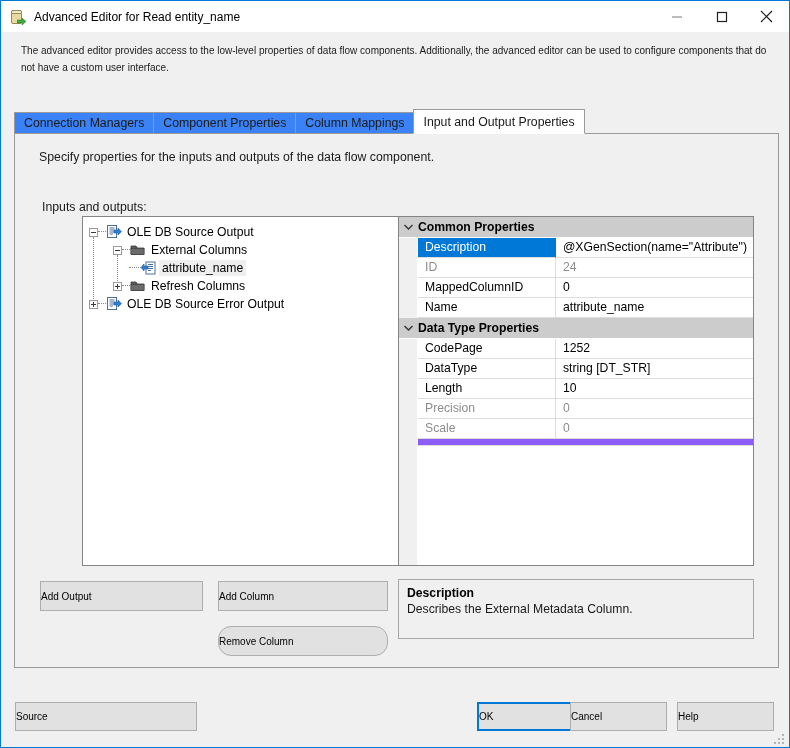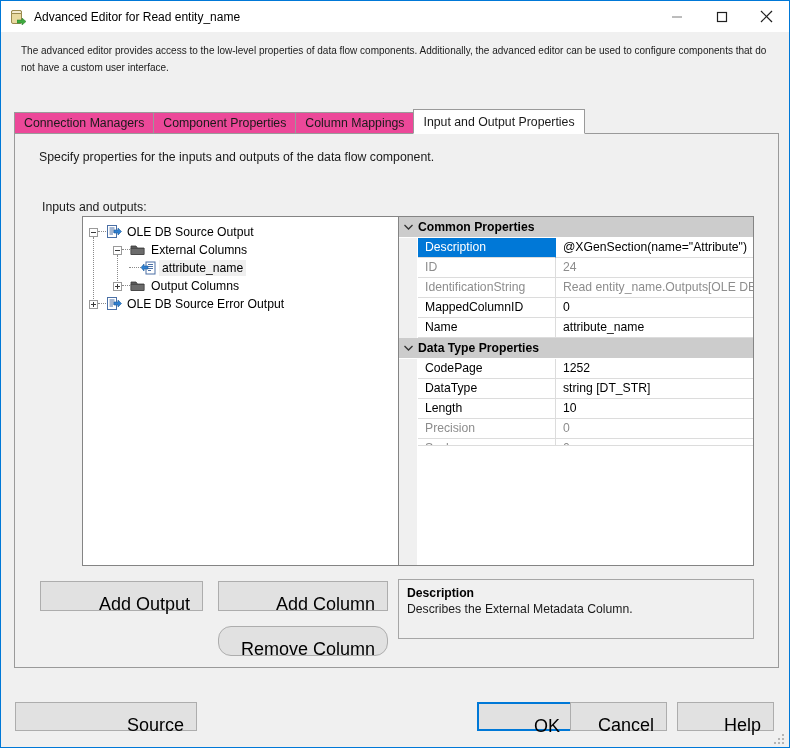--- a/index.html
+++ b/index.html
@@ -75,21 +75,21 @@
     left: 13px; top: 109px;
     width: 765px; height: 24px;
     display: flex; align-items: flex-end;
   }
   .tab {
     height: 22px;
     line-height: 21px;
     padding: 0 9px;
     font-size: 12.3px;
     color: #1a1a1a;
-    background: #ec4899;
+    background: #3b82f6;
     border: 1px solid #9a9a9a;
     border-bottom: none;
     box-sizing: border-box;
     white-space: nowrap;
     margin-right: -1px;
   }
   .tab.active {
     background: #ffffff;
     height: 25px;
     line-height: 24px;
@@ -250,27 +250,27 @@
     border: 1px solid #a6a6a6;
     box-sizing: border-box;
     padding: 6px 8px;
   }
   #desc-title { font-size: 12.2px; font-weight: bold; color: #000000; }
   #desc-text { font-size: 12.2px; color: #1a1a1a; margin-top: 2px; }
   
   .btn {
     background: #e1e1e1;
     border: 1px solid #adadad;
-    font-size: 18px;
+    font-size: 10px;
     color: #000000;
     font-family: "Liberation Sans", sans-serif;
     box-sizing: border-box;
-    text-align: right;
+    text-align: left;
     cursor: default;
-    padding: 12px;
+    padding: 0;
   }
   .btn.disabled { color: #a0a0a0; background: #cccccc; border-color: #bfbfbf; }
   .btn.default {
     border: 2px solid #0078d7;
     background: #e1e1e1;
   }
   #btn-add-output   { position: absolute; left: 25px;  top: 447px; width: 163px; height: 30px; }
   #btn-add-column   { position: absolute; left: 203px; top: 447px; width: 170px; height: 30px; }
   #btn-remove-output{ position: absolute; left: 25px;  top: 492px; width: 163px; height: 30px; }
   #btn-remove-column{ position: absolute; left: 203px; top: 492px; width: 170px; height: 30px; border-radius: 13px; }
@@ -382,21 +382,21 @@
         <div class="tnode">
           <div class="spacer" style="width:30px;"></div>
           <div class="expander plus"></div>
           <div class="dots"></div>
           <div class="ticon">
             <svg width="16" height="16" viewBox="0 0 16 16">
               <path d="M1 4 L6 4 L7.5 6 L14 6 L14 12.5 L1 12.5 Z" fill="#5a5a5a" stroke="#3c3c3c" stroke-width="0.8"></path>
               <rect x="1" y="6.5" width="13" height="6" fill="#6b6b6b" stroke="#3c3c3c" stroke-width="0.6"></rect>
             </svg>
           </div>
-          <div class="tlabel">Output Columns</div>
+          <div class="tlabel">Refresh Columns</div>
         </div>
 
         <div class="tnode">
           <div class="spacer" style="width:6px;"></div>
           <div class="expander plus"></div>
           <div class="dots"></div>
           <div class="ticon">
             <svg width="16" height="16" viewBox="0 0 16 16">
               <rect x="1.5" y="1.5" width="9" height="12" fill="#ffffff" stroke="#4a6fa5" stroke-width="1"></rect>
               <line x1="3.5" y1="4" x2="8.5" y2="4" stroke="#4a6fa5"></line>
@@ -429,25 +429,20 @@
         <div class="prop-name">Description</div>
         <div class="prop-val">@XGenSection(name="Attribute")</div>
       </div>
 
       <div class="grow disabled">
         <div class="gutterstripe"></div>
         <div class="prop-name">ID</div>
         <div class="prop-val">24</div>
       </div>
 
-      <div class="grow disabled">
-        <div class="gutterstripe"></div>
-        <div class="prop-name">IdentificationString</div>
-        <div class="prop-val">Read entity_name.Outputs[OLE DB</div>
-      </div>
 
       <div class="grow">
         <div class="gutterstripe"></div>
         <div class="prop-name">MappedColumnID</div>
         <div class="prop-val">0</div>
       </div>
 
       <div class="grow">
         <div class="gutterstripe"></div>
         <div class="prop-name">Name</div>

